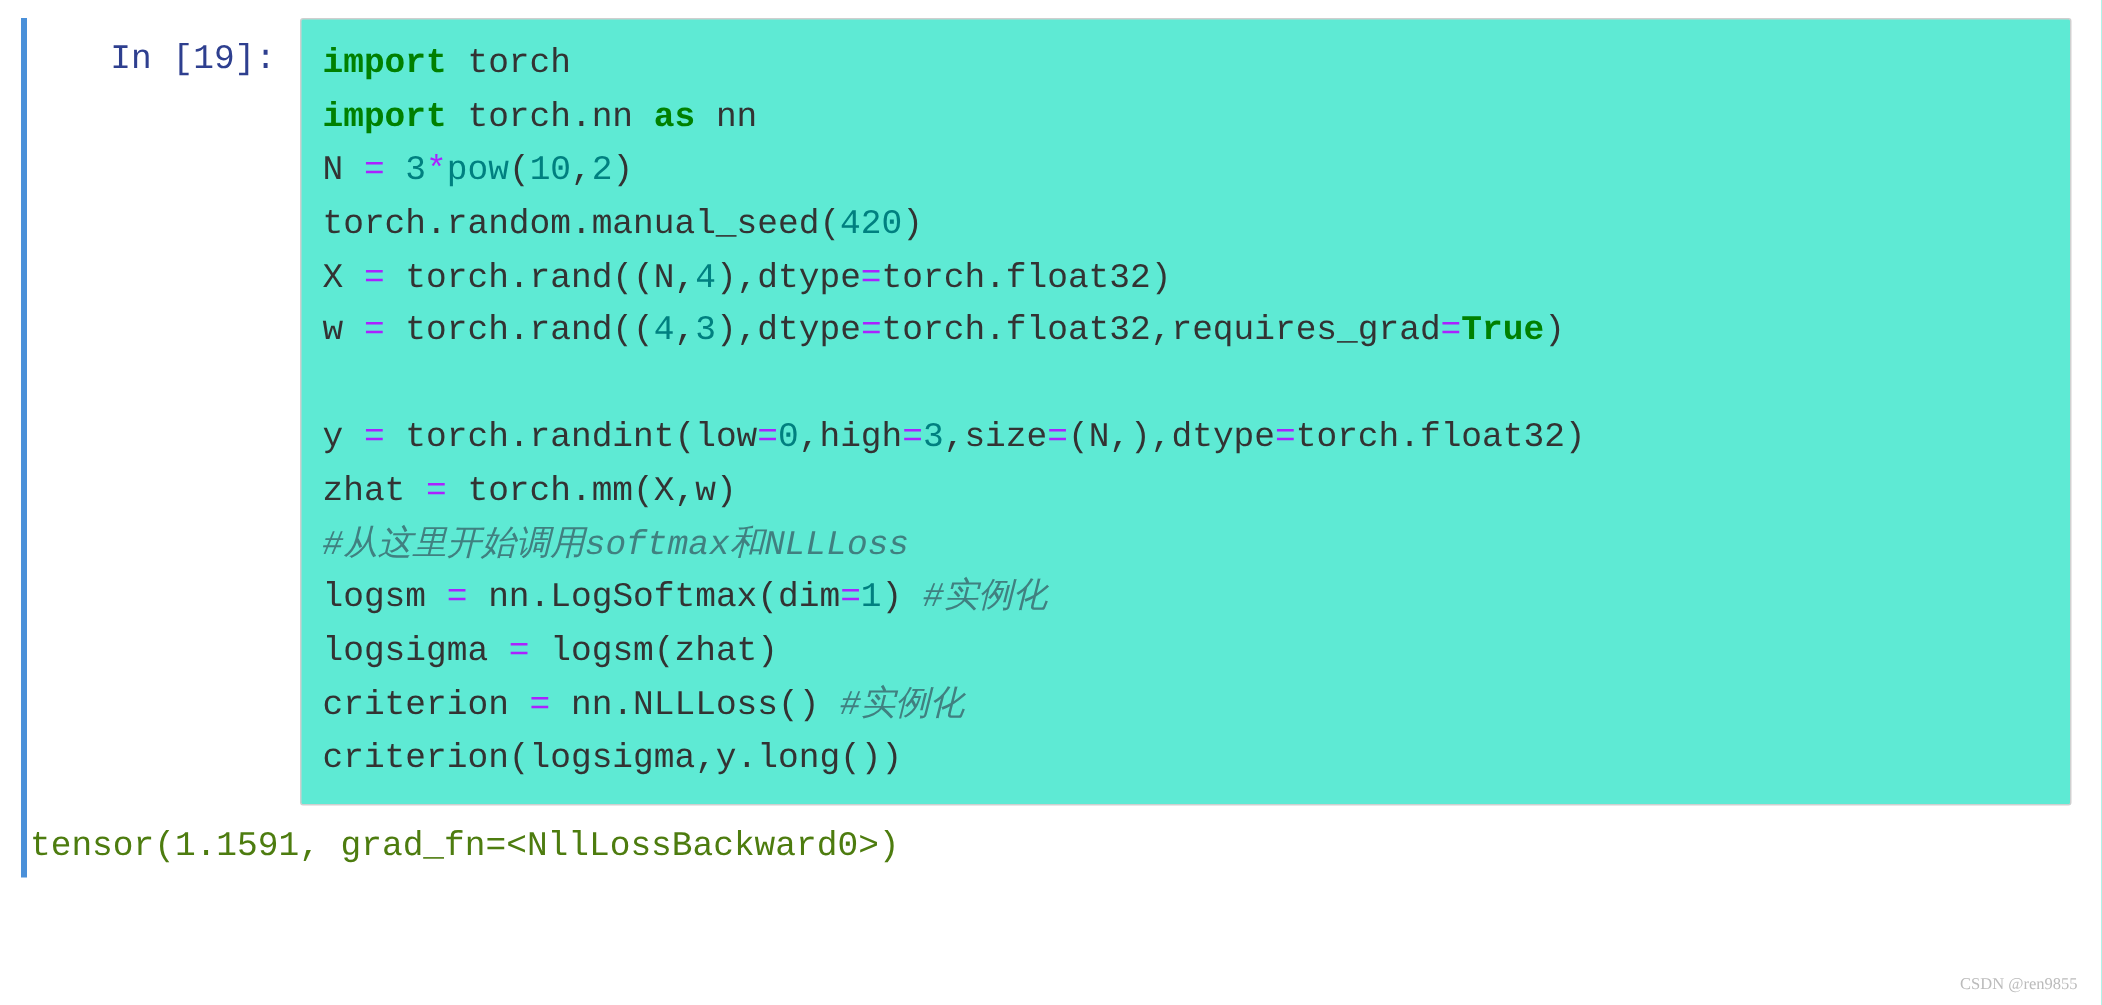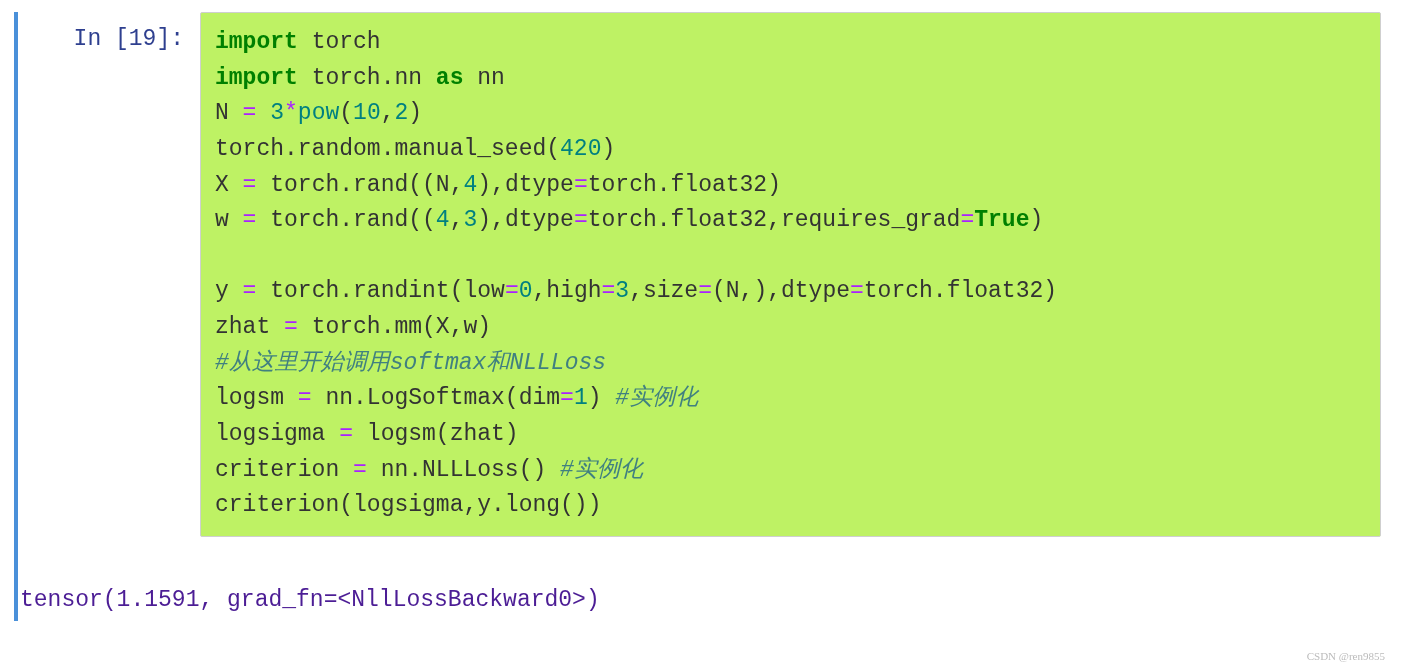--- a/index.html
+++ b/index.html
@@ -8,55 +8,54 @@
   background: #fff;
   width: 1401px;
   height: 670px;
   position: relative;
 }
 .container {
   border-left: 4px solid #4a90d9;
   margin: 12px 18px 12px 14px;
   display: flex;
   flex-direction: column;
-  gap: 36px;
 }
 .cell-row {
   display: flex;
   align-items: flex-start;
 }
 .prompt {
   width: 182px;
   text-align: right;
   padding: 14px 16px 8px 8px;
   font-family: "Courier New", monospace;
   font-size: 23px;
   flex-shrink: 0;
 }
 .prompt-in { color: #2e3f8f; }
 .prompt-out { color: #c0392b; }
 .code-area {
   flex: 1;
-  background: #bef264;
+  background: #5eead4;
   border: 1px solid #cfcfcf;
   border-radius: 2px;
   padding: 12px 14px;
   font-family: "Courier New", "Consolas", monospace;
   font-size: 23px;
   line-height: 1.55;
   white-space: pre;
   color: #333;
   margin-right: 2px;
 }
 .output-area {
   flex: 1;
   padding: 14px 14px 8px 2px;
   font-family: "Courier New", monospace;
   font-size: 23px;
-  color: #4c1d95;
+  color: #4d7c0f;
   white-space: pre;
 }
 .kw { color: #008000; font-weight: bold; }
 .fn { color: #008080; }
 .num { color: #008080; }
 .bool { color: #008000; font-weight: bold; }
 .cm { color: #408080; font-style: italic; }
 .op { color: #aa22ff; }
 .watermark {
   position: absolute;

